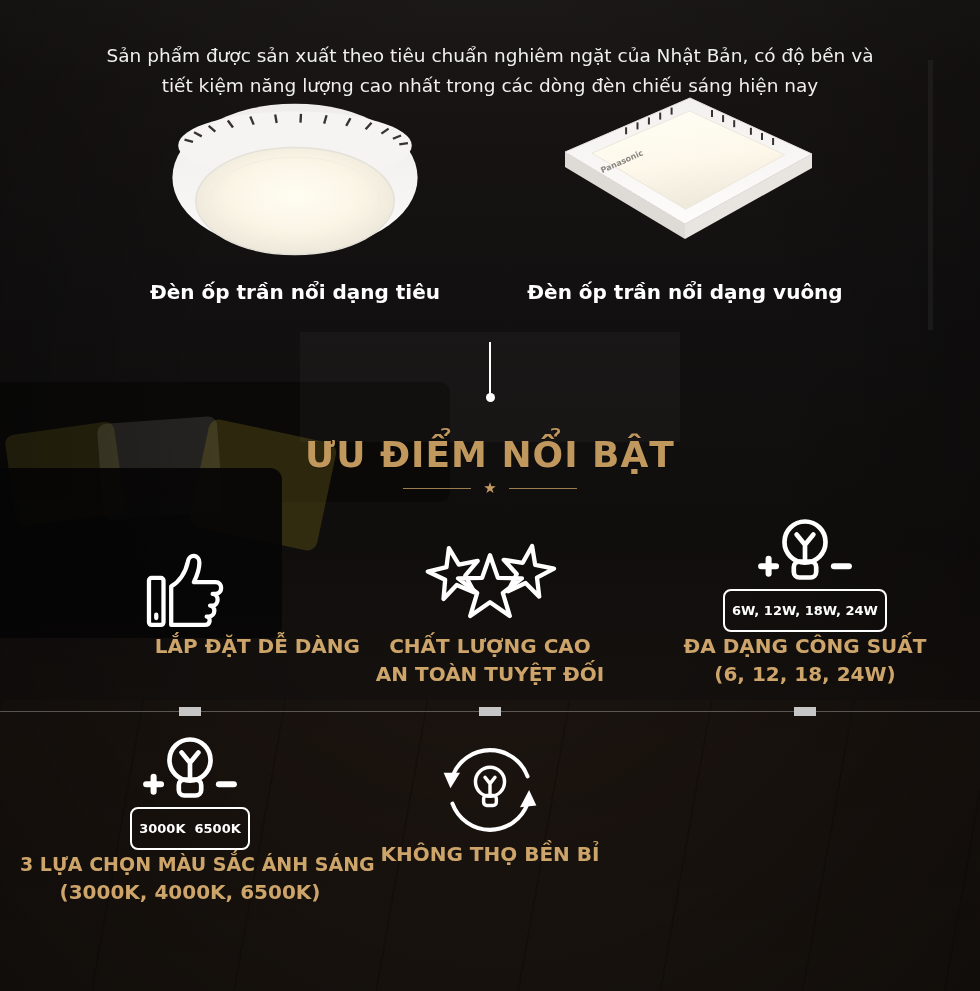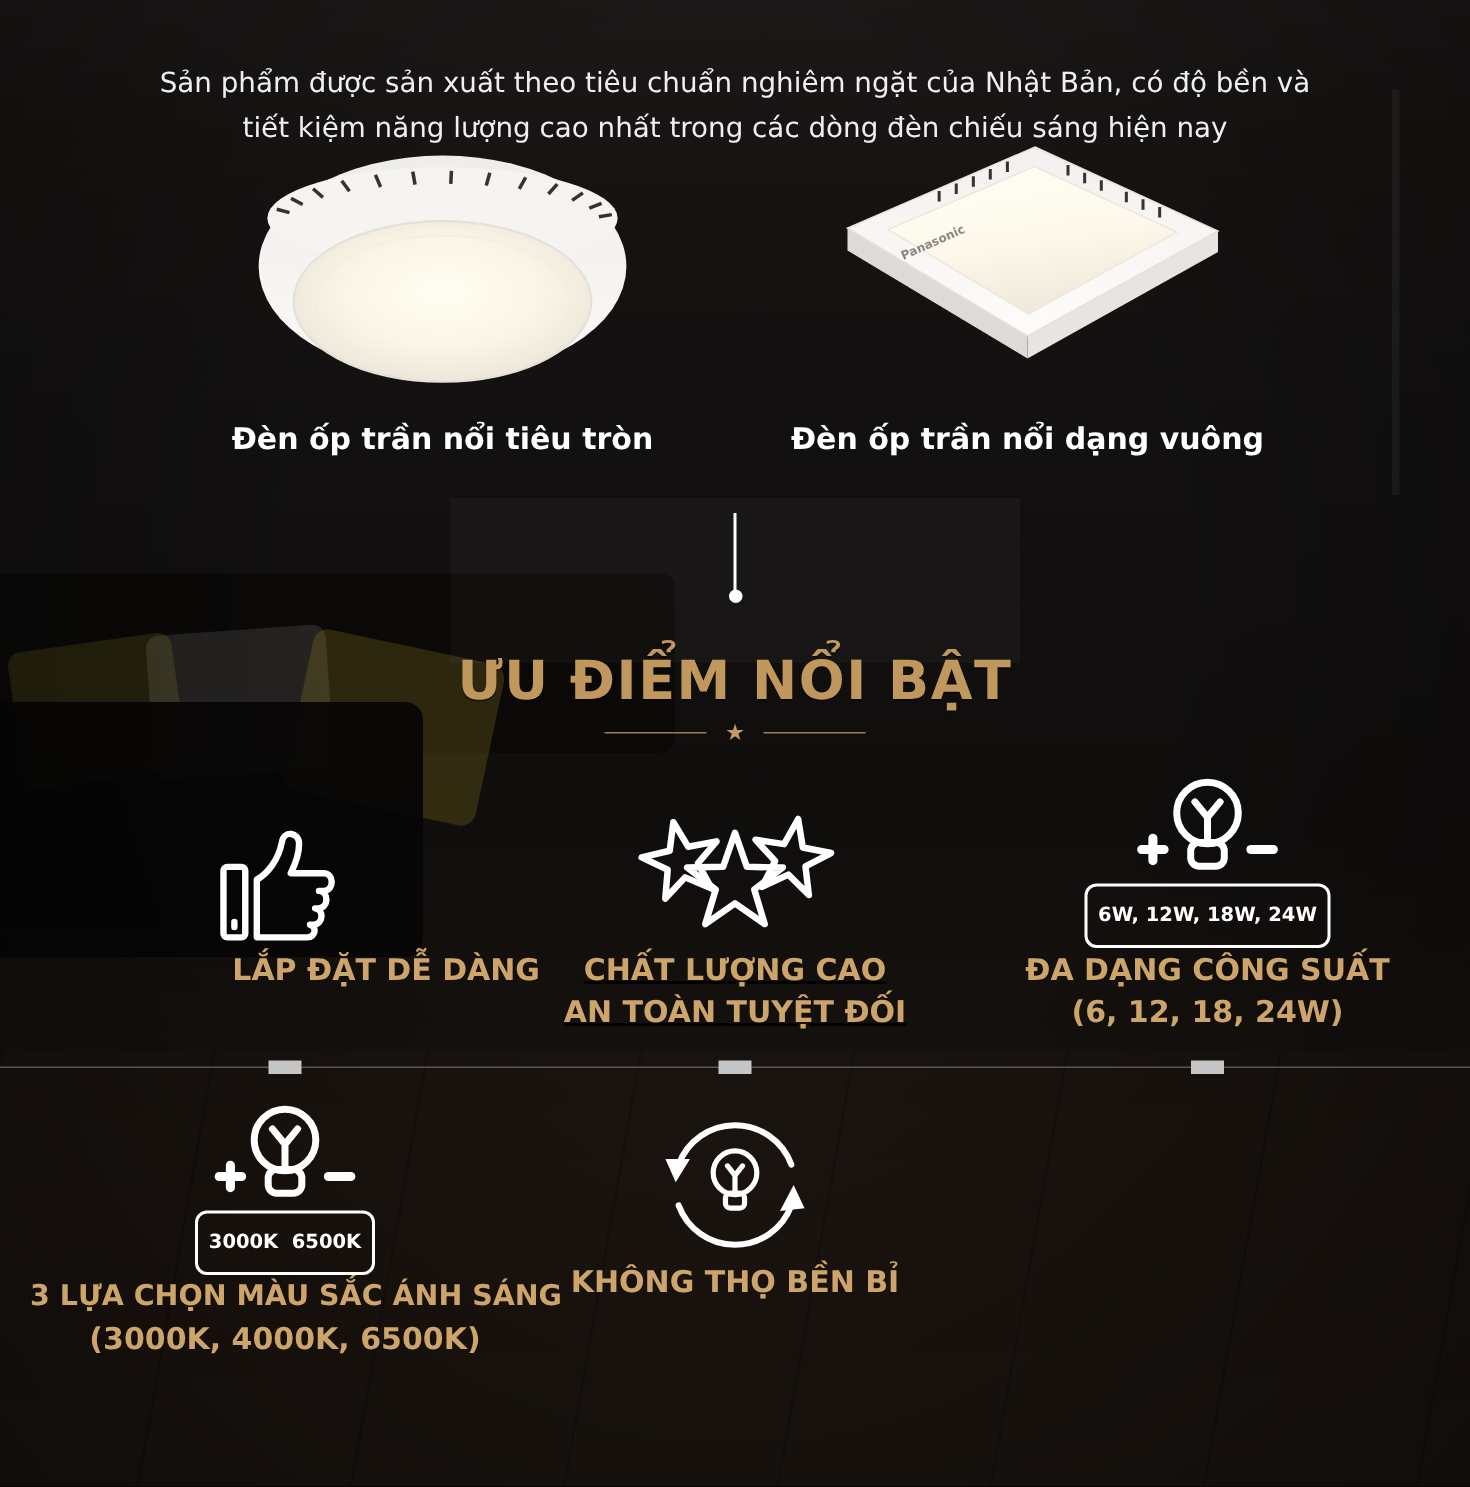--- a/index.html
+++ b/index.html
@@ -36,21 +36,21 @@
   .divider-line{width:68px;height:1px;background:#9c7d52;}
   .star-glyph{color:#c49a62;font-size:15px;line-height:15px;}
   
   .feat{position:absolute;width:340px;text-align:center;}
   .feat-iconarea{height:112px;display:flex;flex-direction:column;align-items:center;justify-content:flex-end;}
   .feat-iconarea.tall{height:122px;}
   .feat-text{color:#cda56a;font-weight:bold;font-size:20px;line-height:28px;}
   .feat-text.small{font-size:19px;white-space:nowrap;}
   .badge{display:inline-block;border:2px solid #ffffff;border-radius:8px;color:#ffffff;
     font-size:13px;font-weight:bold;padding:12px 7px;white-space:pre;margin-top:3px;}
-  #f1{left:20px;top:520px;text-align:right;} #f2{left:320px;top:520px;text-decoration:underline;} #f3{left:635px;top:510px;}
+  #f1{left:20px;top:520px;text-align:right;} #f2{left:320px;top:520px;} #f3{left:635px;top:510px;}
   #f4{left:20px;top:728px;} #f5{left:320px;top:728px;} #f6{left:635px;top:728px;}
   .mid-divider{position:absolute;top:711px;left:0;width:980px;height:1px;background:rgba(230,230,230,.32);}
   .mid-dash{position:absolute;top:707px;width:22px;height:9px;background:#c6c6c6;}
   #dash1{left:179px;} #dash2{left:479px;} #dash3{left:794px;}
   svg{display:block;margin:0 auto;}
   .icon-svg{stroke:#ffffff;fill:none;stroke-linecap:round;stroke-linejoin:round;}
 </style>
 </head>
 <body>
 
@@ -100,21 +100,21 @@
         <rect x="193.6" y="26.4" width="2.4" height="9" transform="rotate(29 194.8 30.9)"></rect>
         <rect x="214.4" y="30.5" width="2.4" height="9" transform="rotate(42 215.6 35)"></rect>
         <rect x="231.3" y="35.7" width="2.4" height="9" transform="rotate(55 232.5 40.2)"></rect>
         <rect x="243.6" y="41.9" width="2.4" height="9" transform="rotate(68 244.8 46.4)"></rect>
         <rect x="250.4" y="48.7" width="2.4" height="9" transform="rotate(81 251.6 53.2)"></rect>
       </g>
       <text x="140" y="77" font-size="13" font-weight="bold" fill="#6f6c68" text-anchor="middle" letter-spacing="0.5">Panasonic</text>
       <ellipse cx="140" cy="112" rx="102" ry="55" fill="url(#glowR)" stroke="#e4e1d8" stroke-width="1.5"></ellipse>
       <ellipse cx="140" cy="112" rx="87" ry="45" fill="none" stroke="#f0ecdf" stroke-width="1" opacity="0.8"></ellipse>
     </svg>
-    <div class="product-label">Đèn ốp trần nổi tiêu tròn</div>
+    <div class="product-label">Đèn ốp trần nổi dạng tiêu</div>
   </div>
 
   <div class="product" id="product-square">
     <svg width="300" height="180" viewBox="0 0 300 180">
       <defs>
         <linearGradient id="frameS" x1="0" y1="0" x2="0" y2="1">
           <stop offset="0" stop-color="#f2f1ef"></stop>
             <stop offset="1" stop-color="#fdfcfb"></stop>
         </linearGradient>
         <linearGradient id="glowS" x1="0" y1="0" x2="0.3" y2="1">

